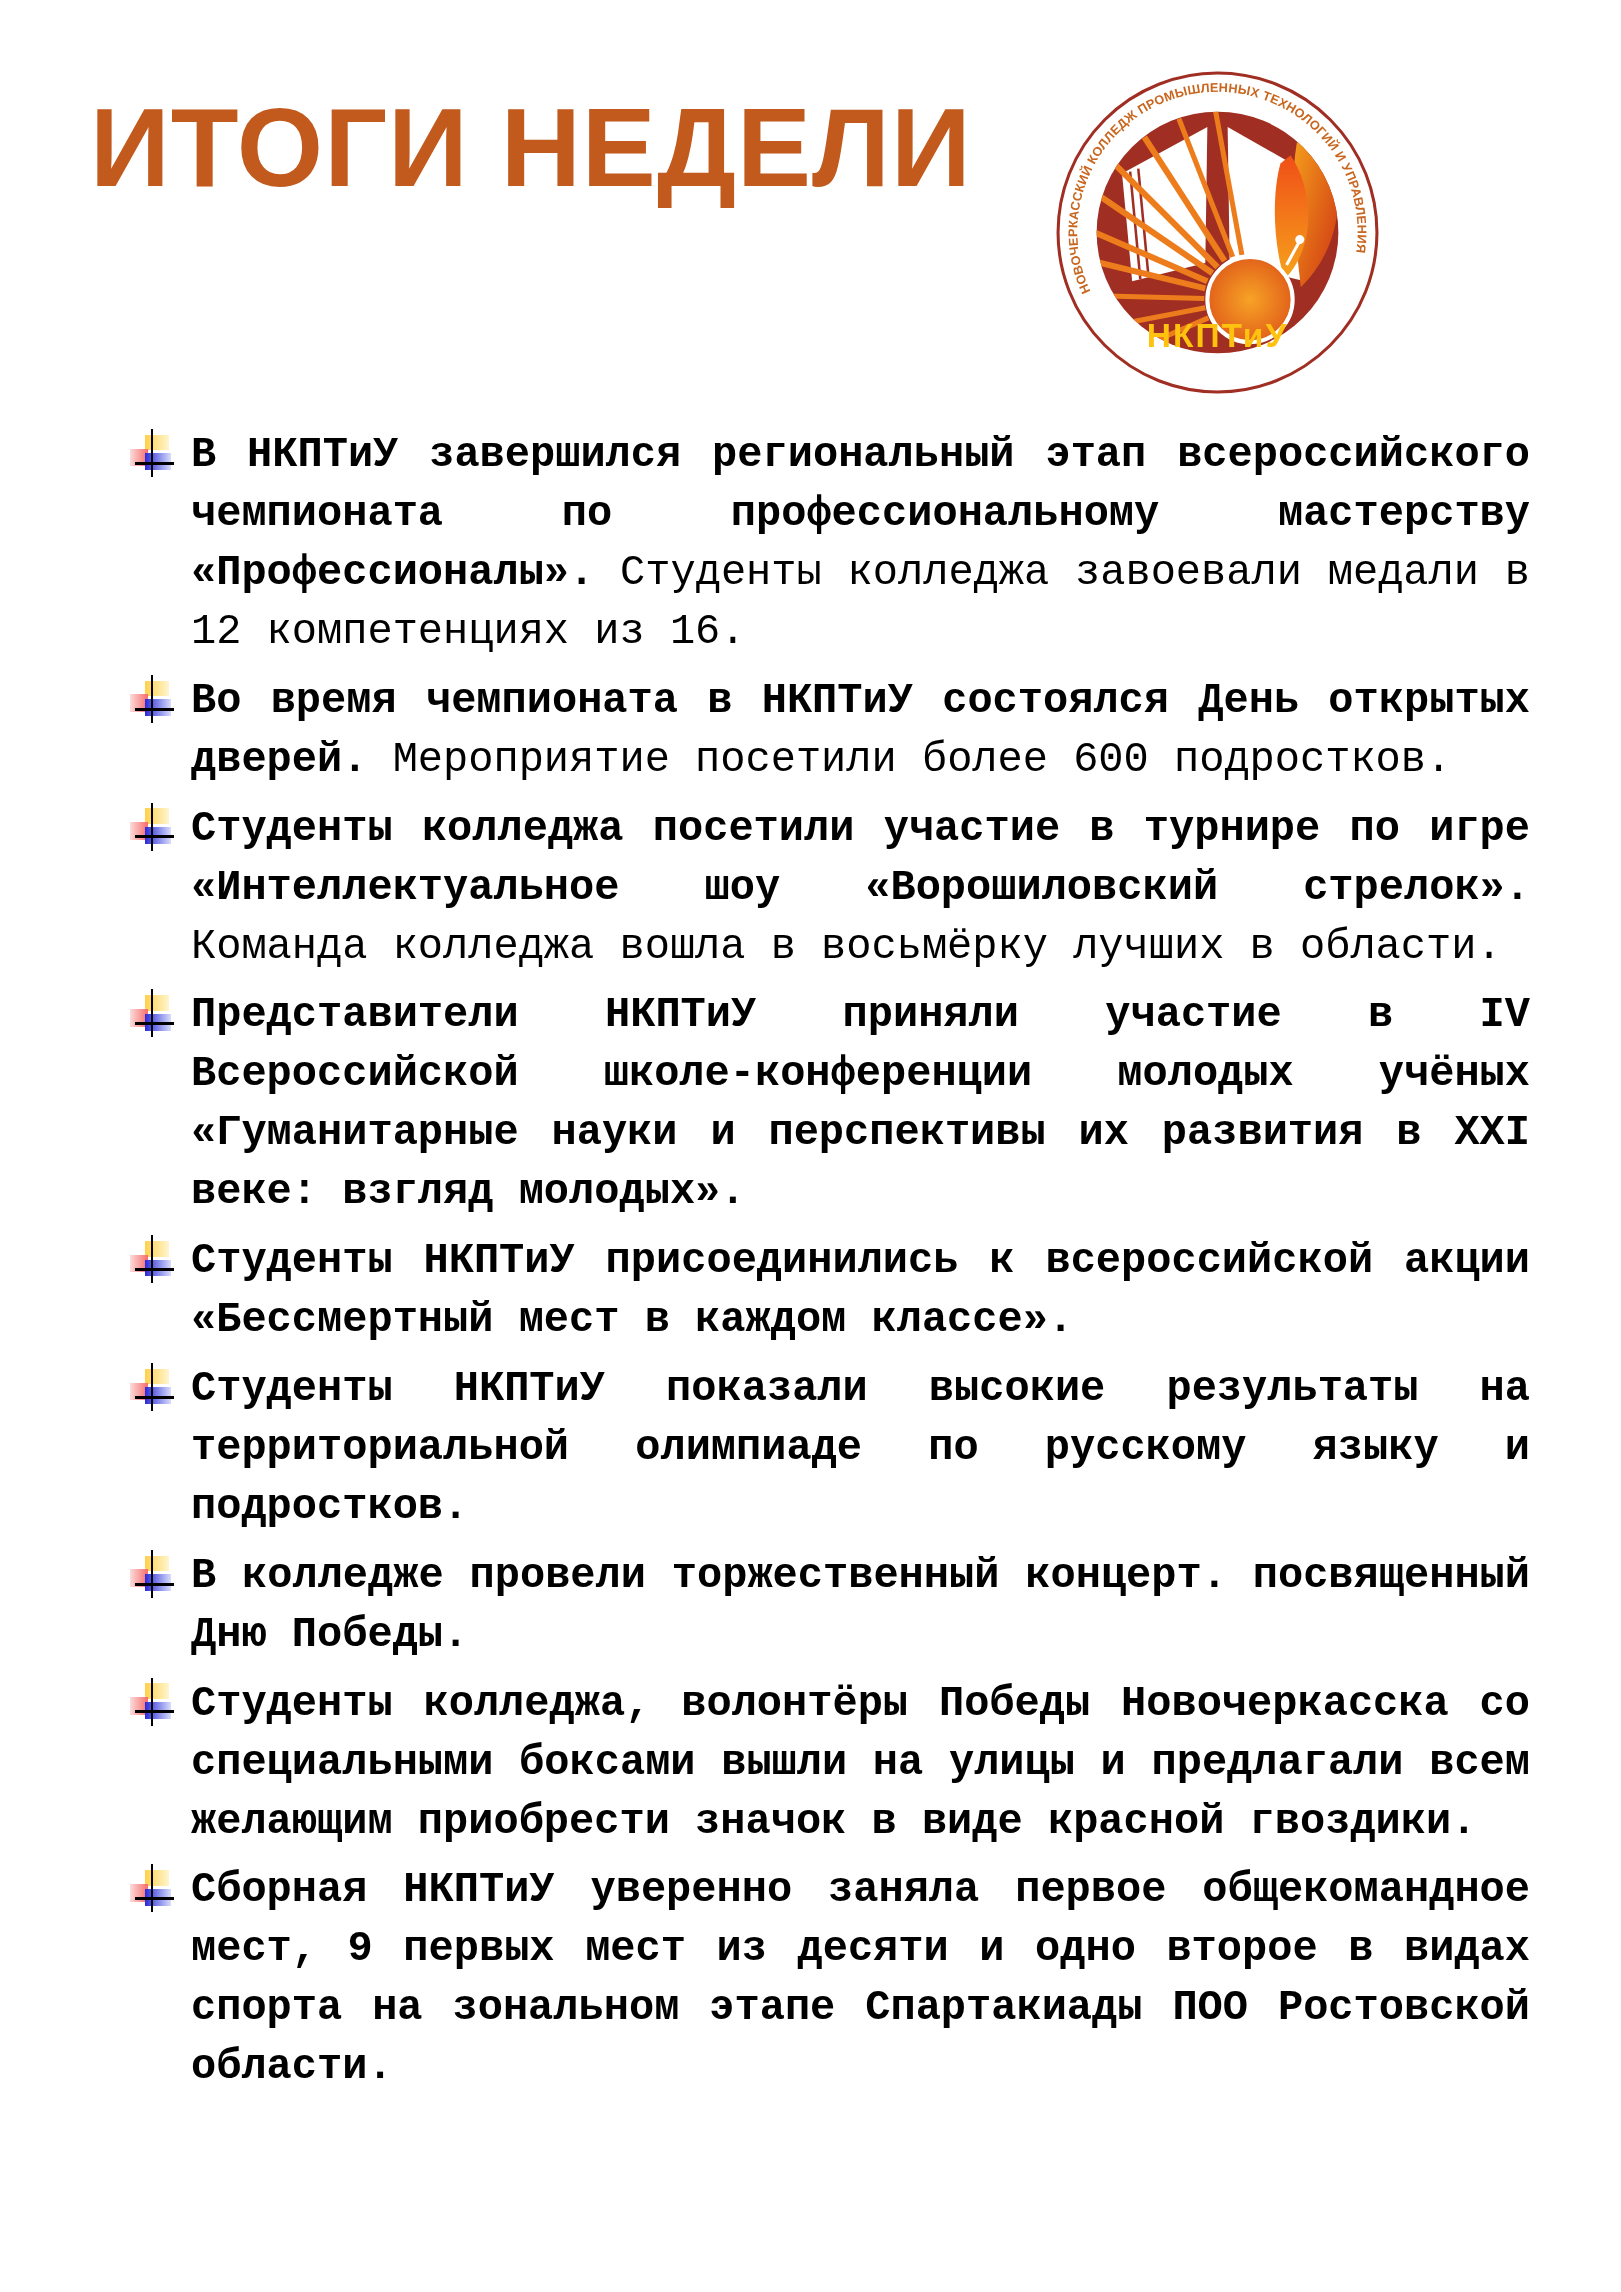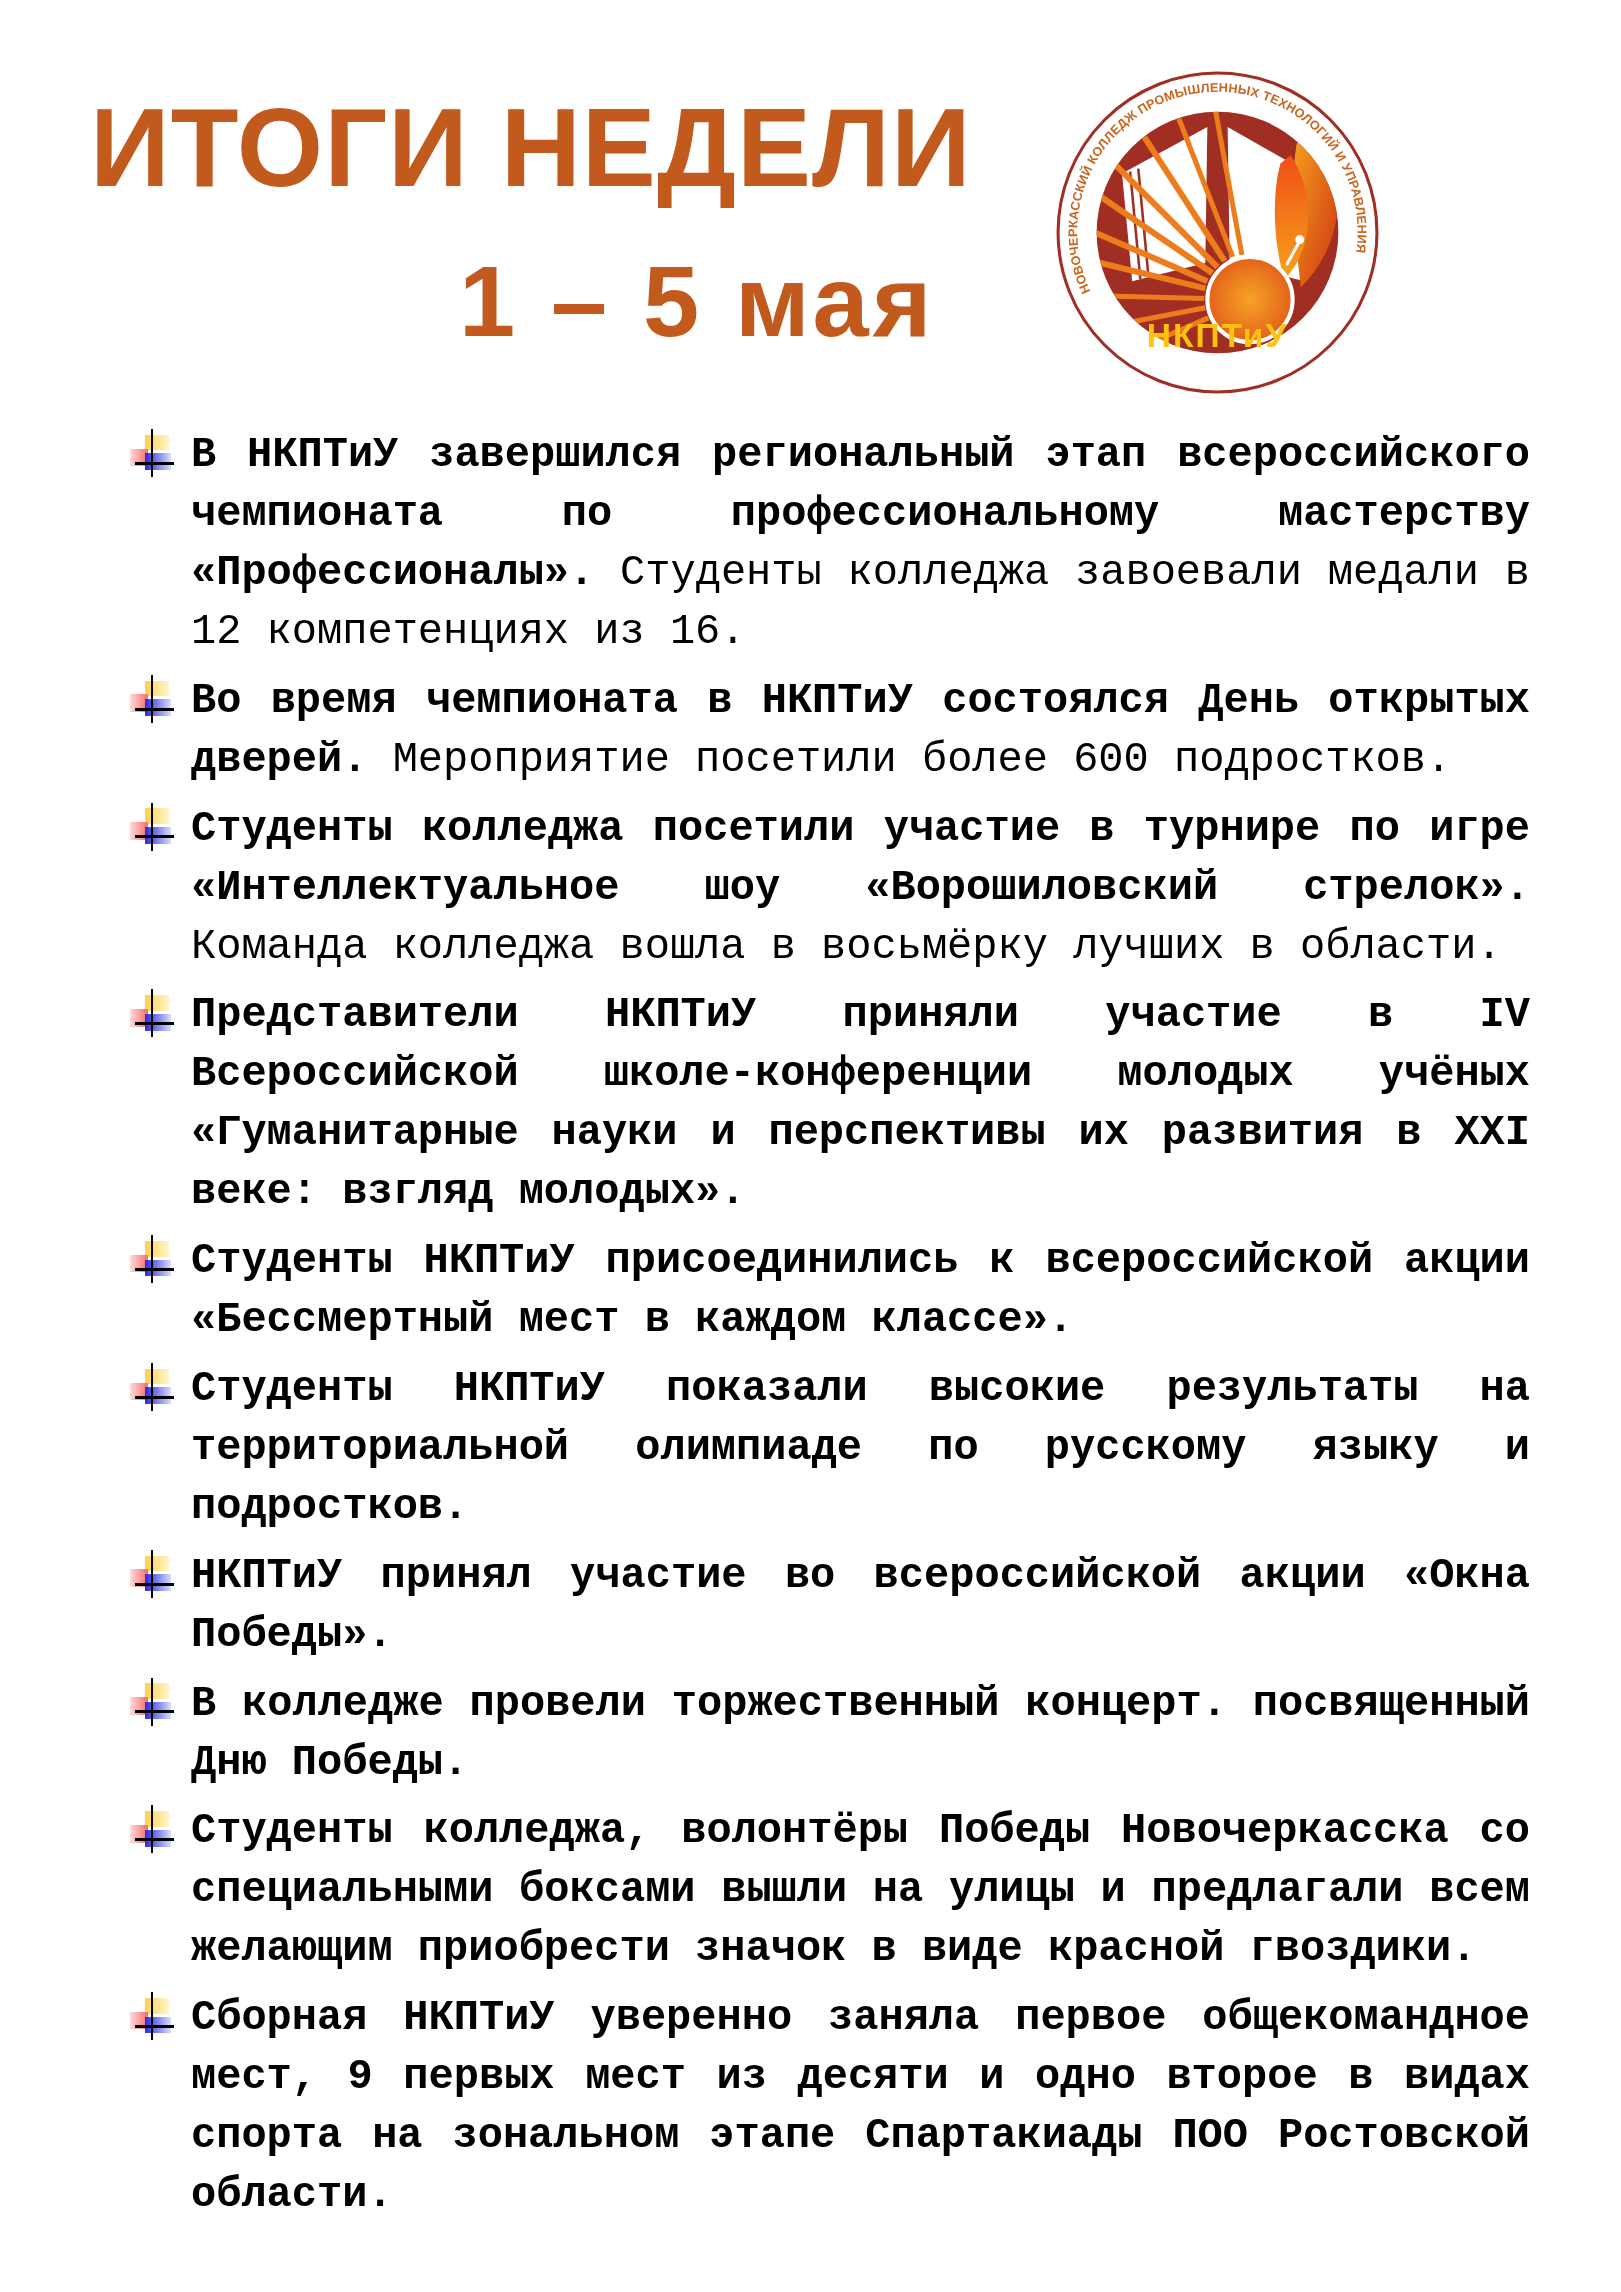--- a/index.html
+++ b/index.html
@@ -108,21 +108,20 @@
     left: 4.9px; top: 30px; width: 39px; height: 2.9px;
     background: #000000;
   }
 </style>
 </head>
 <body>
 
 <div class="page">
 
   <div class="title1">ИТОГИ НЕДЕЛИ</div>
-  <div class="title2">1 – 5 мая</div>
 
   <div class="logo">
     <svg viewBox="0 0 320 320">
       <defs>
         <linearGradient id="fg1" x1="0" y1="0" x2="1" y2="1">
           <stop offset="0" stop-color="#F6A21C"></stop>
           <stop offset="1" stop-color="#CE3413"></stop>
         </linearGradient>
         <linearGradient id="fg2" x1="0" y1="0" x2="0" y2="1">
           <stop offset="0" stop-color="#F04F17"></stop>
@@ -242,30 +241,20 @@
       <span class="bullet">
         <span class="sq sq-y"></span>
         <span class="sq sq-r"></span>
         <span class="sq sq-b"></span>
         <span class="bar-v"></span>
         <span class="bar-h"></span>
       </span>
       <span class="lead">Студенты НКПТиУ показали высокие результаты на территориальной олимпиаде по русскому языку и подростков.</span><span class="restt"></span>
     </li>
 
-    <li class="item">
-      <span class="bullet">
-        <span class="sq sq-y"></span>
-        <span class="sq sq-r"></span>
-        <span class="sq sq-b"></span>
-        <span class="bar-v"></span>
-        <span class="bar-h"></span>
-      </span>
-      <span class="lead">НКПТиУ принял участие во всероссийской акции «Окна Победы».</span><span class="restt"></span>
-    </li>
 
     <li class="item">
       <span class="bullet">
         <span class="sq sq-y"></span>
         <span class="sq sq-r"></span>
         <span class="sq sq-b"></span>
         <span class="bar-v"></span>
         <span class="bar-h"></span>
       </span>
       <span class="lead">В колледже провели торжественный концерт. посвященный Дню Победы.</span><span class="restt"></span>

